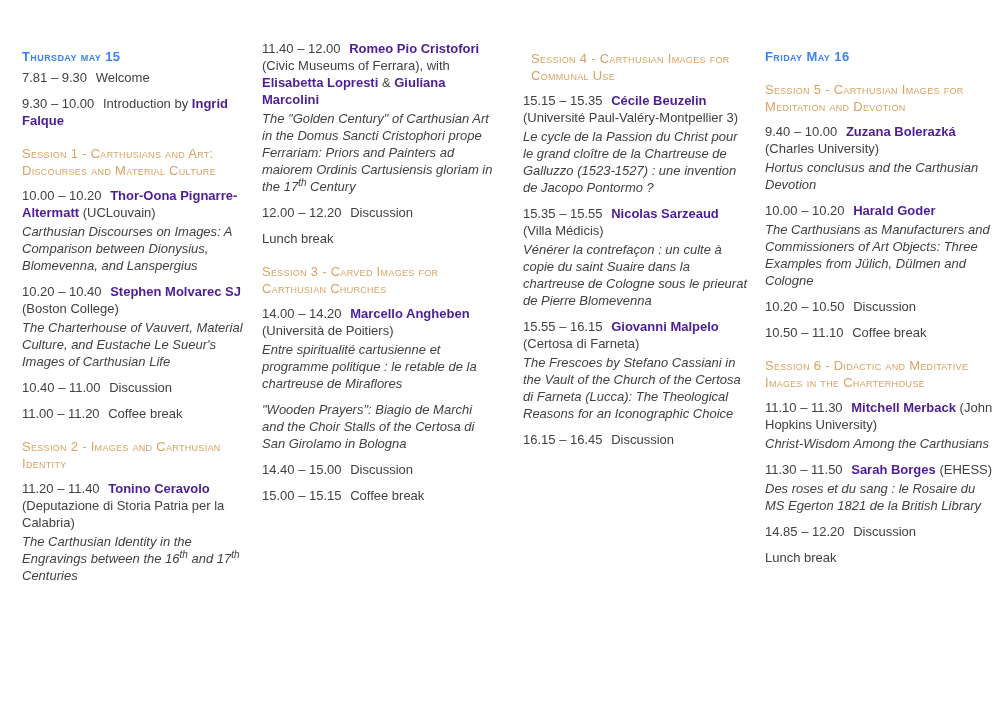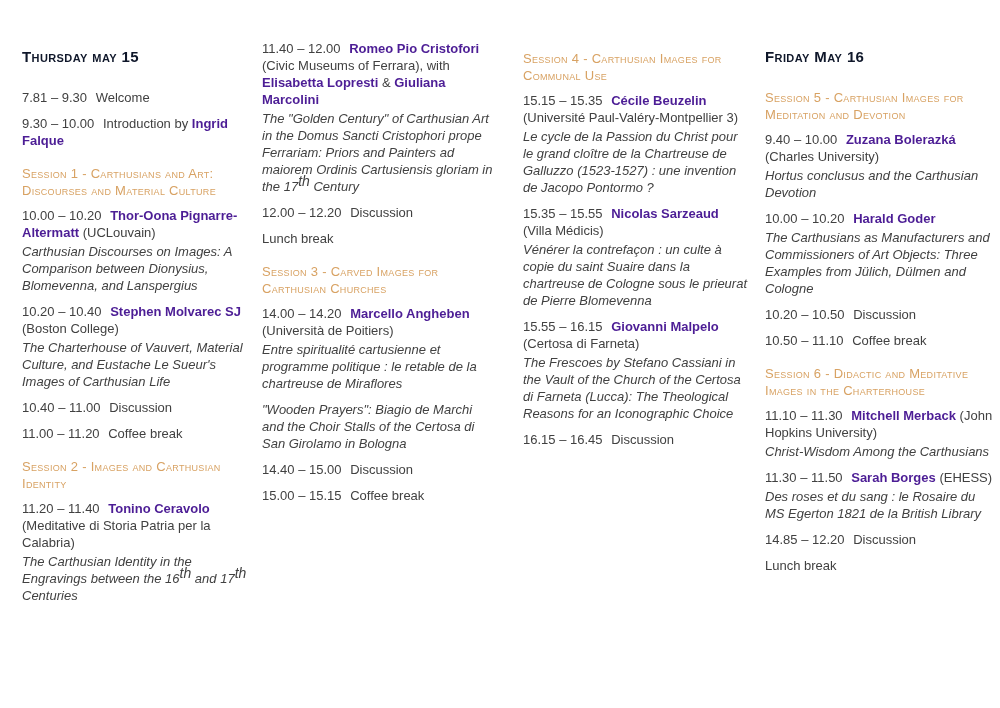--- a/index.html
+++ b/index.html
@@ -14,45 +14,45 @@
     color: #414141;
     overflow: hidden;
   }
   .col { position: absolute; }
   .col1 { left: 22px;  top: 48px; width: 226px; }
   .col2 { left: 262px; top: 40px; width: 232px; }
   .col3 { left: 523px; top: 50px; width: 226px; }
   .col4 { left: 765px; top: 48px; width: 228px; }
 
   .day {
-    font-size: 15px;
+    font-size: 13px;
     font-weight: 700;
     font-variant: small-caps;
     letter-spacing: 0.4px;
-    color: #0f172a;
-    margin: 0 0 24px 0;
+    color: #3b82f6;
+    margin: 0 0 4px 0;
   }
   .session {
     font-size: 13px;
     font-weight: 400;
     font-variant: small-caps;
     letter-spacing: 0.3px;
     color: #d8a263;
     line-height: 17px;
     margin: 16px 0 8px 0;
   }
-  .session.first { margin-top: 0; }
+  .session.first { margin-top: 0; margin-left: 8px; }
 
   .line  { margin: 0 0 9px 0; }
   .line.head { margin-bottom: 2px; }
   .time  { margin-right: 5px; white-space: nowrap; }
   .name  { font-weight: 700; color: #4c1d95; }
   .title { font-style: italic; margin: 0 0 9px 0; }
   .talk  { margin: 0; }
-  sup    { font-size: 14px; line-height: 0; vertical-align: super; }
+  sup    { font-size: 10px; line-height: 0; vertical-align: super; }
 </style>
 </head>
 <body>
 
 <div class="page">
 
   <div class="col col1">
     <h1 class="day">Thursday may 15</h1>
 
     <p class="line">
@@ -95,21 +95,21 @@
       <span class="time">11.00 – 11.20</span>
       <span>Coffee break</span>
     </p>
 
     <h2 class="session">Session 2 - Images and Carthusian Identity</h2>
 
     <div class="talk">
       <p class="line head">
         <span class="time">11.20 – 11.40</span>
         <span class="name">Tonino Ceravolo</span>
-        <span>(Meditative di Storia Patria per la Calabria)</span>
+        <span>(Deputazione di Storia Patria per la Calabria)</span>
       </p>
       <p class="title"><span>The Carthusian Identity in the Engravings between the 16</span><sup>th</sup><span> and 17</span><sup>th</sup><span> Centuries</span></p>
     </div>
   </div>
 
   <div class="col col2">
     <div class="talk">
       <p class="line head">
         <span class="time">11.40 – 12.00</span>
         <span class="name">Romeo Pio Cristofori</span>

